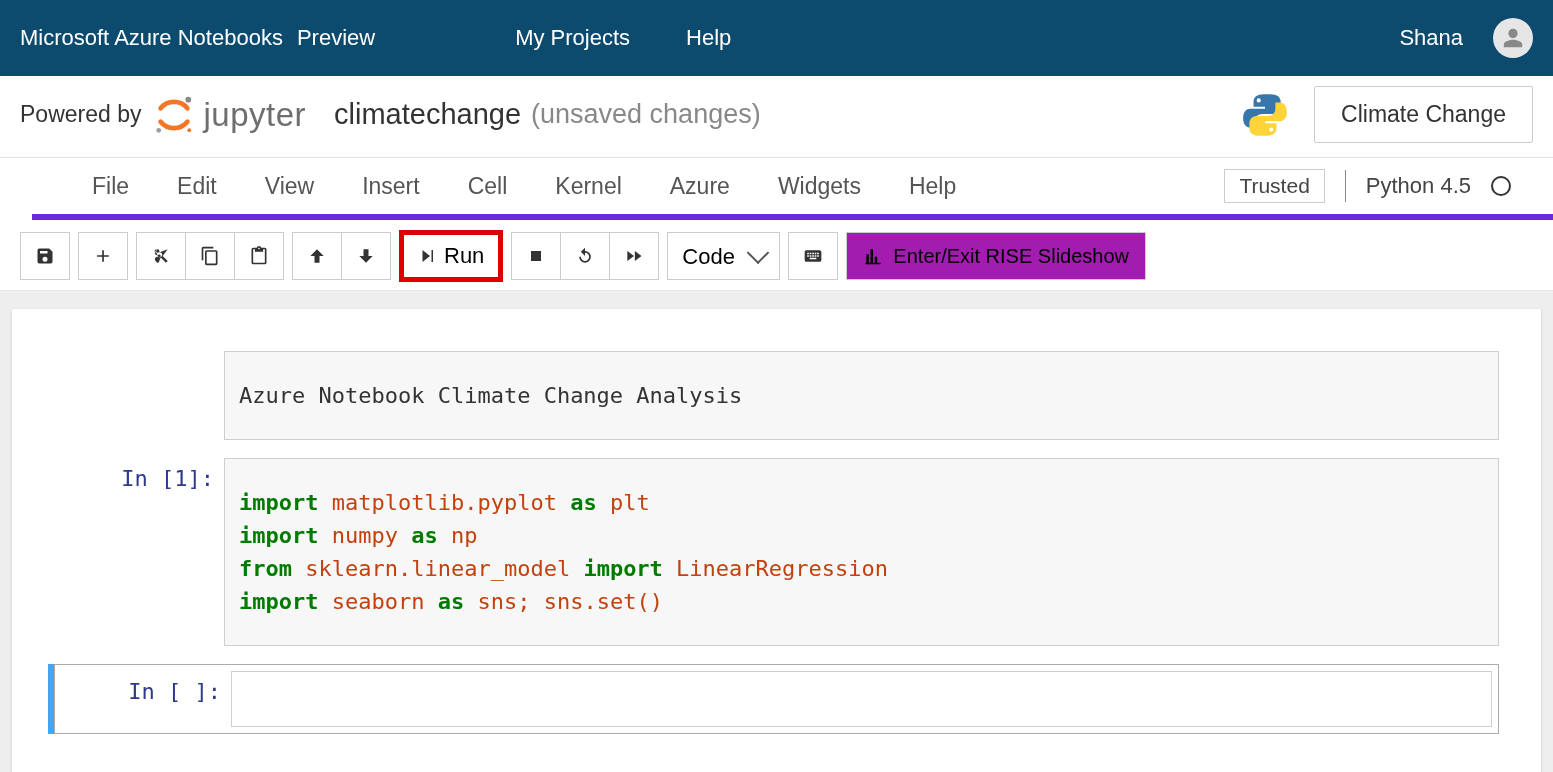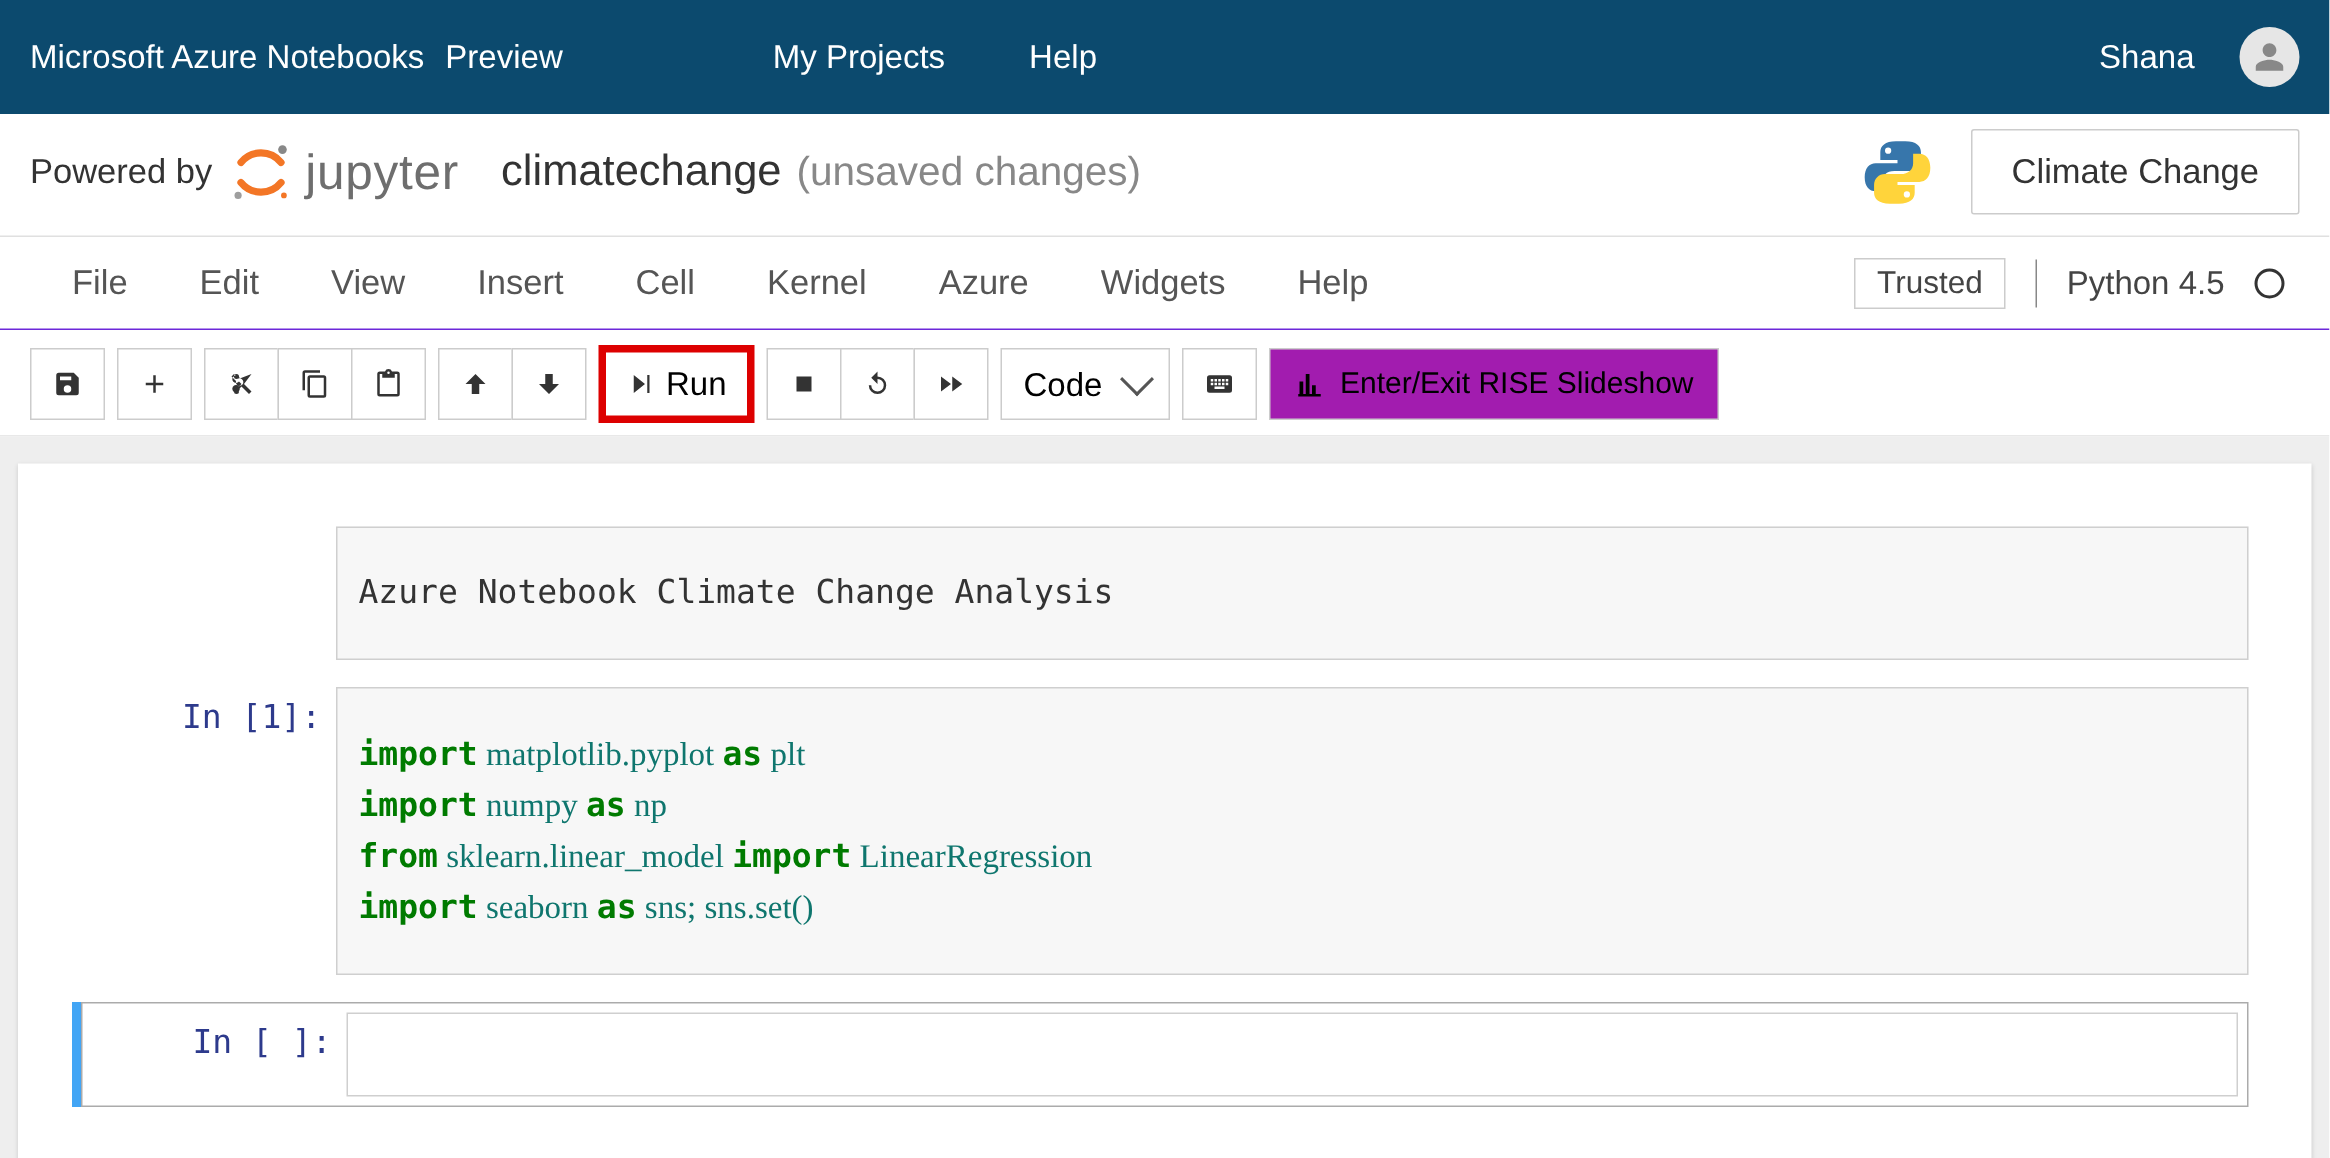--- a/index.html
+++ b/index.html
@@ -46,23 +46,23 @@
   .nb-name { font-size:29px; color:#333; margin-right:10px; }
   .nb-status { font-size:27px; color:#888; }
   .title-right { margin-left:auto; display:flex; align-items:center; gap:24px; }
   .python-logo { width:50px; height:50px; }
   .project-btn {
     border:1px solid #ccc; background:#fff; padding:14px 26px;
     font-size:23px; color:#333; border-radius:2px; cursor:pointer;
   }
   
   .menu-bar {
-    display:flex; align-items:center; padding: 0 30px;
-    height:62px; border-bottom:1px solid #6d28d9;
-    font-size:23px; color:#555;
+    display:flex; align-items:center; padding: 0 42px;
+    height:62px; border-bottom:6px solid #6d28d9;
+    font-size:23px; color:#555;margin-left:32px;
   }
   .menu-bar .menu-item { padding:0 24px; cursor:pointer; }
   .menu-bar .menu-item:first-child { padding-left:18px; }
   .menu-right { margin-left:auto; display:flex; align-items:center; gap:20px; }
   .trusted { border:1px solid #ccc; padding:4px 14px; font-size:21px; color:#444; }
   .divider { width:1px; height:32px; background:#888; }
   .kernel-name { font-size:22px; color:#444; }
   .kernel-circle { width:20px; height:20px; border:2px solid #333; border-radius:50%; }
   
   .toolbar {
@@ -121,21 +121,21 @@
     width:6px; background:#42A5F5;
   }
   .cell.active .cell-outer {
     border:1px solid #ababab; padding:6px; display:flex; flex:1; background:#fff;
   }
   .cell.active .prompt { color:#2d3a8c; }
   .cell.active .cell-input { background:#fff; border:1px solid #cfcfcf; min-height:38px; }
   
   .kw { color:#007b00; font-weight:bold; }
   .kw-as { color:#007b00; font-weight:bold; }
-  .plain { color:#0f766e;font-family:Liberation Serif, serif; }
+  .plain { color:#c2410c; }
 </style>
 </head>
 <body>
 
 <div class="top-bar">
   <div class="top-left">
     <span class="top-brand">Microsoft Azure Notebooks</span>
     <span class="top-preview">Preview</span>
   </div>
   <div class="top-nav">

